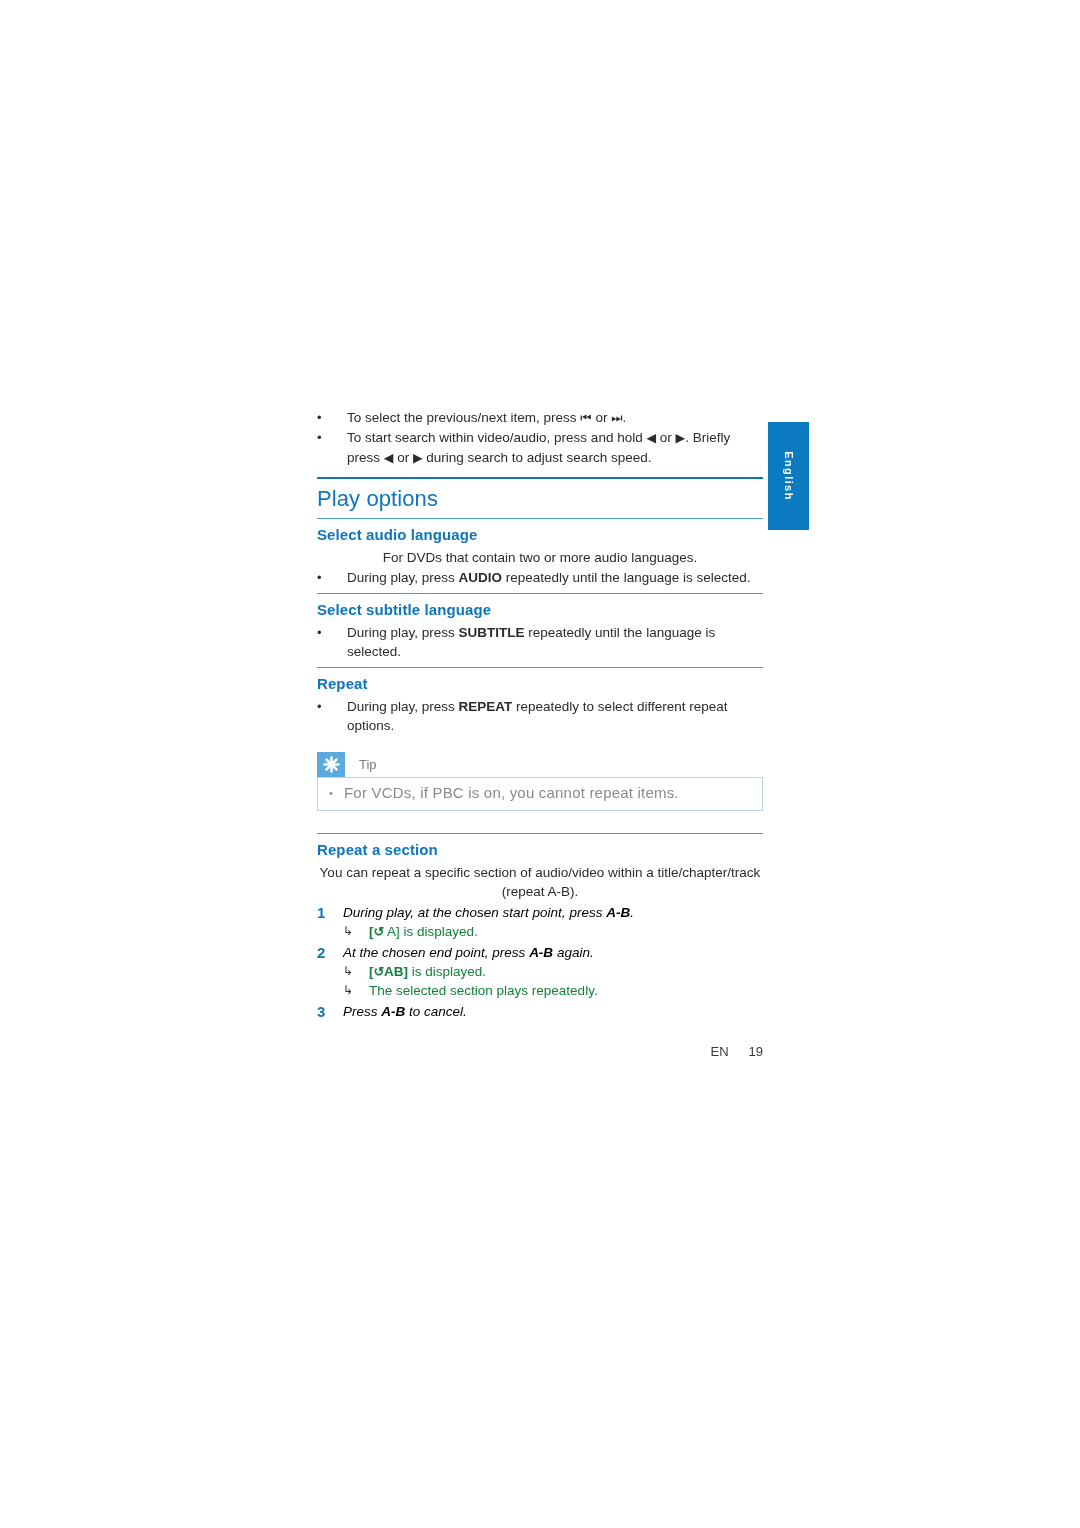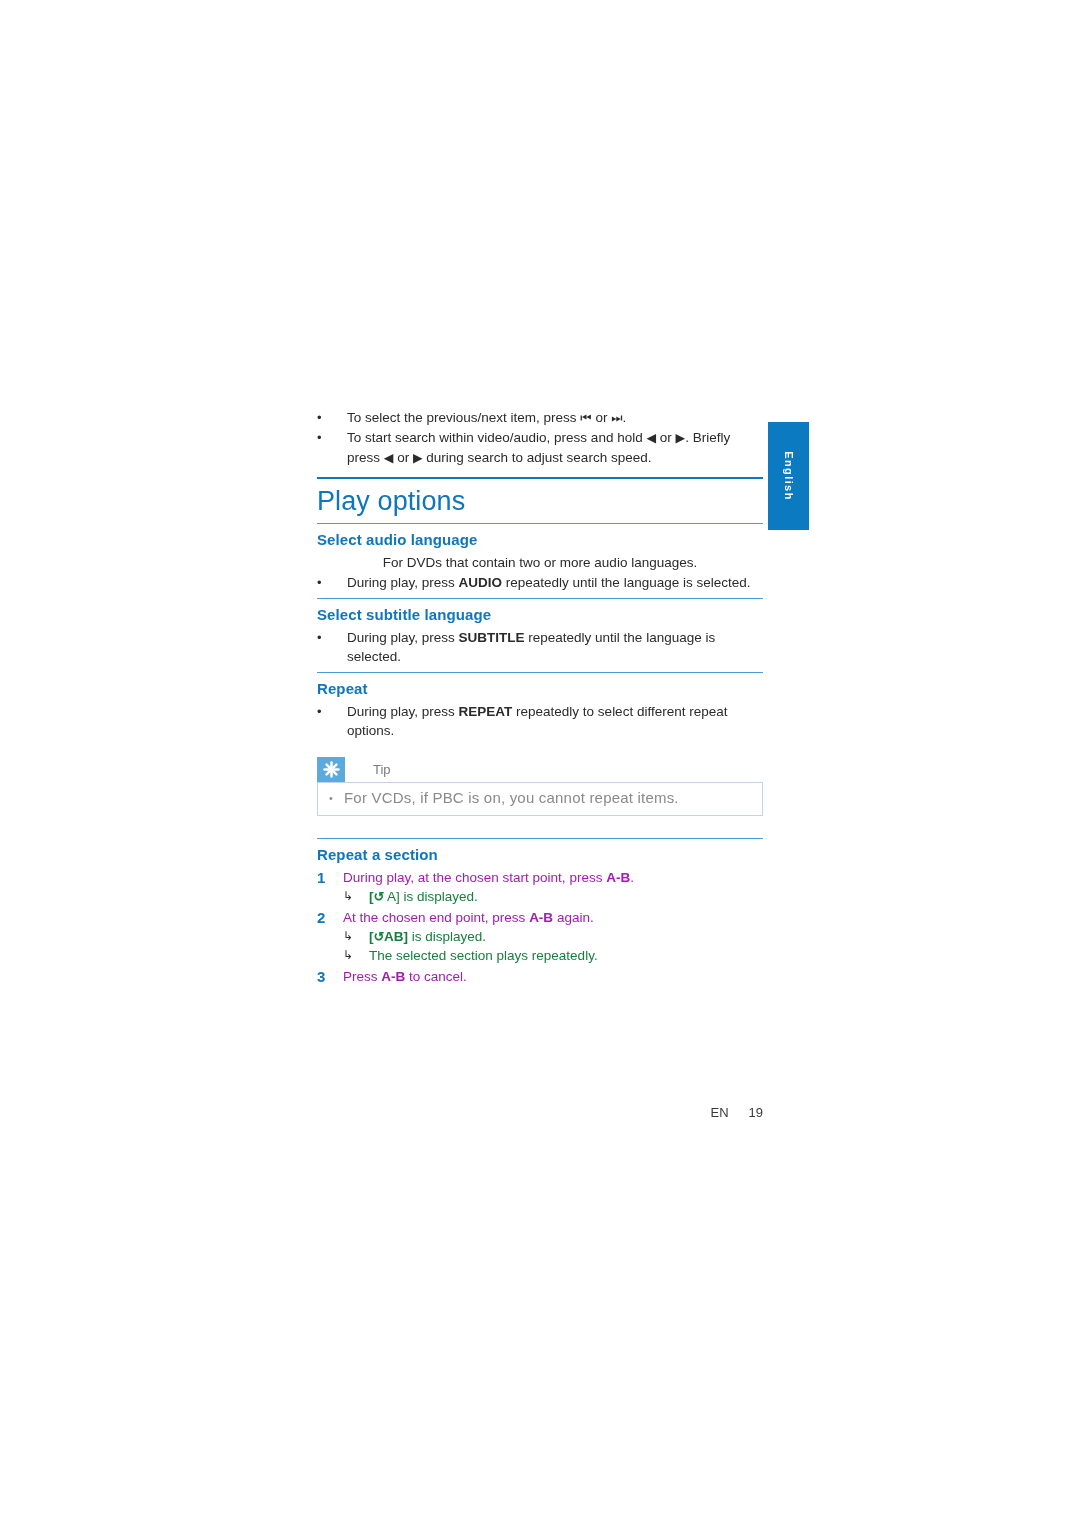--- a/index.html
+++ b/index.html
@@ -81,21 +81,21 @@
   }
   .rule-thin {
     border: 0;
     border-top: 1px solid #4a9ad4;
     margin: 6px 0 0 0;
     height: 0;
   }
 
   
   h1.section-title {
-    font-size: 27px;
+    font-size: 22px;
     font-weight: normal;
     color: #0e76bc;
     margin: 7px 0 6px 0;
     letter-spacing: 0.1px;
   }
   h2.sub-title {
     font-size: 15px;
     font-weight: bold;
     color: #0e76bc;
     margin: 7px 0 5px 0;
@@ -125,21 +125,21 @@
     background: #5ba9dd;
     display: flex;
     align-items: center;
     justify-content: center;
     flex: 0 0 28px;
   }
   .tip-icon svg { display: block; }
   .tip-label {
     font-size: 13px;
     color: #7b7b7b;
-    margin-left: 28px;
+    margin-left: 14px;
   }
   .tip-body {
     border: 1px solid #bfd4e6;
     border-top: 1px solid #bfd4e6;
     height: 34px;
     display: flex;
     align-items: flex-start;
     padding-top: 7px;
     box-sizing: border-box;
   }
@@ -167,21 +167,21 @@
     margin-top: 2px;
   }
   .step-num {
     width: 26px;
     flex: 0 0 26px;
     color: #0e76bc;
     font-weight: bold;
     font-size: 15px;
     line-height: 19px;
   }
-  .step-body { flex: 1 1 auto; color: #a21caf; }
+  .step-body { flex: 1 1 auto; color: #000000; font-style: italic; }
 
   .sub-row {
     display: flex;
     align-items: flex-start;
     font-size: 13.5px;
     line-height: 19px;
     margin-left: 26px;
   }
   .sub-arrow {
     width: 26px;
@@ -196,21 +196,21 @@
   .repeat-glyph {
     font-weight: bold;
     font-size: 13px;
     letter-spacing: -0.5px;
   }
 
   
   .footer {
     position: absolute;
     left: 317px;
-    top: 1105px;
+    top: 1044px;
     width: 446px;
     text-align: right;
     font-size: 13px;
     color: #3a3a3a;
   }
   .footer .en { margin-right: 20px; }
 </style>
 </head>
 <body>
 
@@ -280,20 +280,21 @@
       </div>
       <div class="tip-body">
         <span class="tip-bullet-dot">•</span>
         <span class="tip-text">For VCDs, if PBC is on, you cannot repeat items.</span>
       </div>
     </div>
 
     <hr class="rule-thin" style="margin-top:22px;">
 
     <h2 class="sub-title">Repeat a section</h2>
+    <p class="body-text">You can repeat a specific section of audio/video within a title/chapter/track (repeat A-B).</p>
 
     <div>
 
       <div class="step-row">
         <span class="step-num">1</span>
         <span class="step-body"><span>During play, at the chosen start point, press </span><span class="bold">A-B</span><span>.</span></span>
       </div>
       <div class="sub-row">
         <span class="sub-arrow">↳</span>
         <span class="sub-body"><span class="bold">[</span><span class="repeat-glyph">↺</span><span> A]</span><span> is displayed.</span></span>

